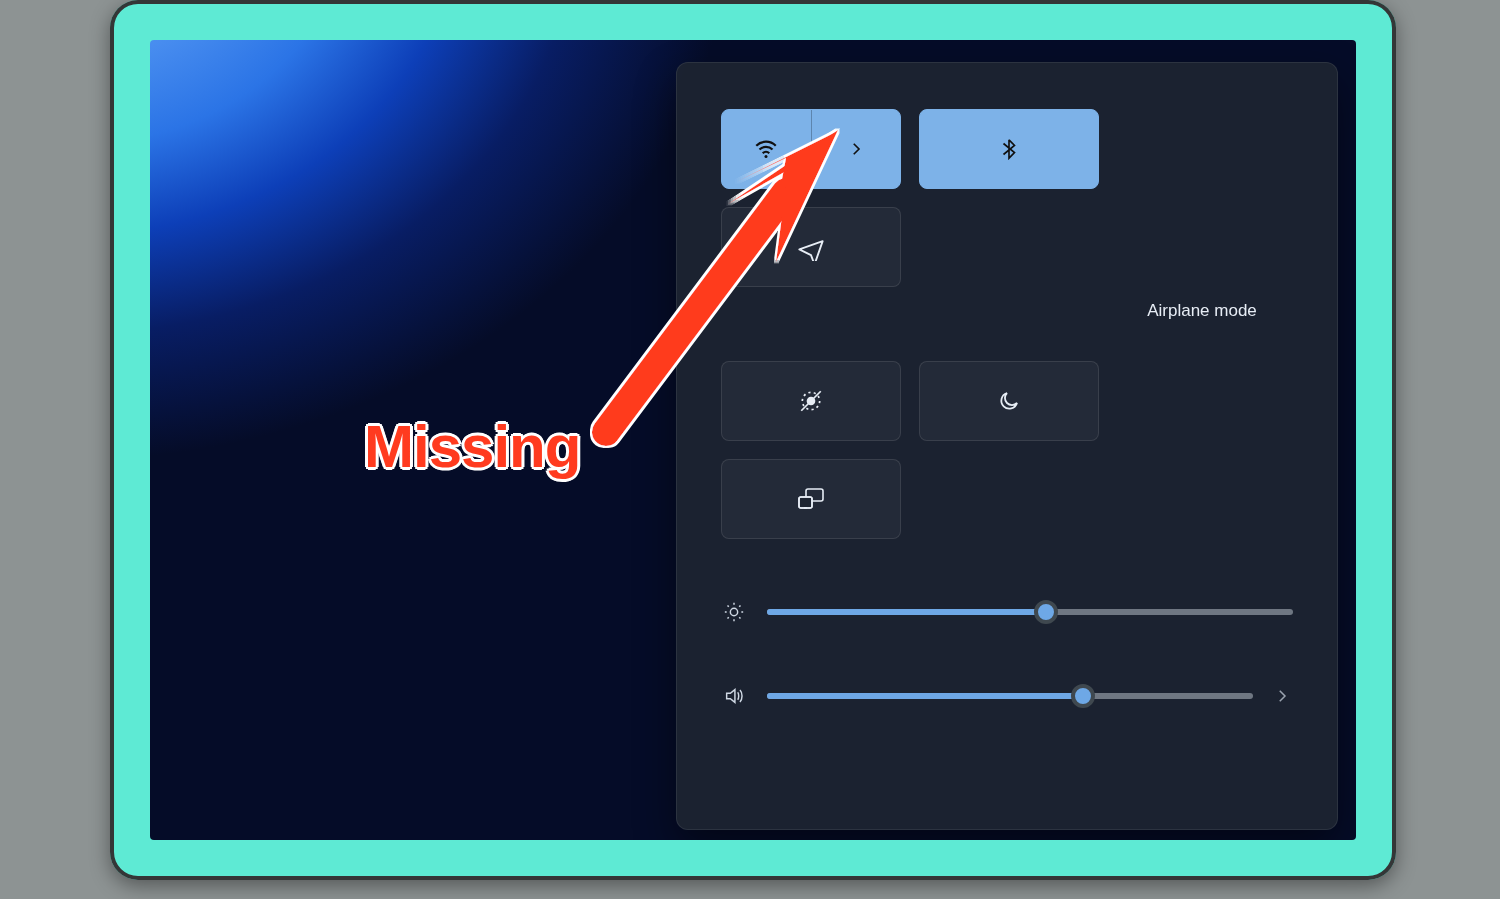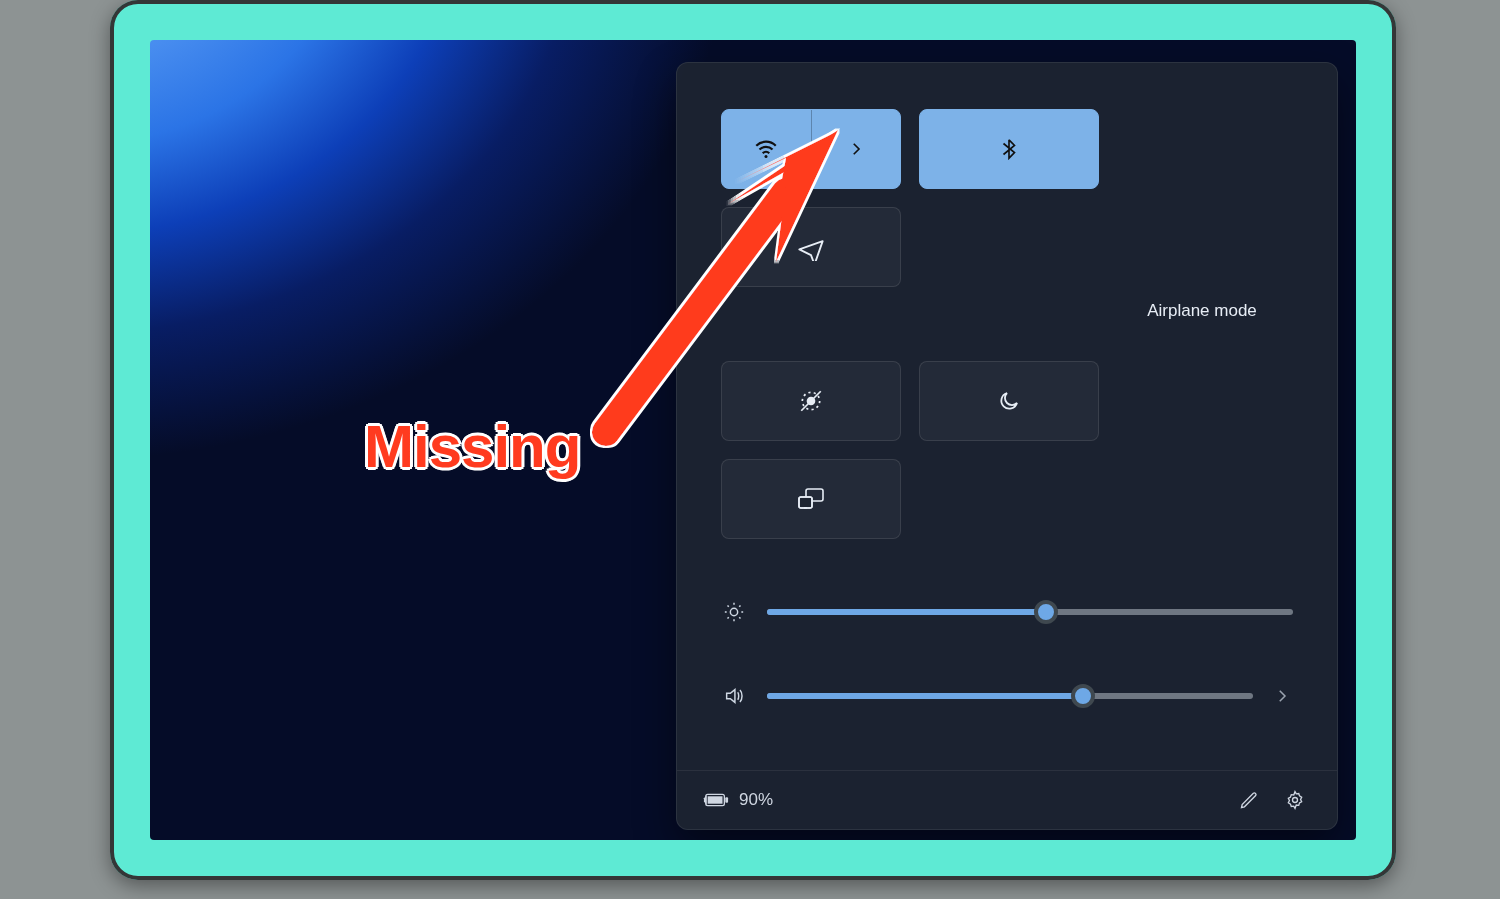--- a/index.html
+++ b/index.html
@@ -177,47 +177,20 @@
             <div class="thumb" style="left:65%"></div>
           </div>
           <span class="chev">
             <svg width="18" height="18" viewBox="0 0 24 24" fill="none" stroke="#9aa3af" stroke-width="2">
               <path d="M9 5l7 7-7 7"></path>
               </svg>
           </span>
         </div>
       </div>
 
-      <div class="bottom">
-        <span style="margin-right:10px">
-          <svg width="26" height="18" viewBox="0 0 28 16" fill="none" stroke="#cfd6e1" stroke-width="1.4">
-            <rect x="3" y="2" width="20" height="12" rx="2"></rect>
-              <rect x="24" y="5" width="3" height="6" rx="1" fill="#cfd6e1" stroke="none"></rect>
-            <rect x="5" y="4" width="16" height="8" fill="#cfd6e1" stroke="none"></rect>
-            <path d="M1 6l3-3v10l-3-3" fill="#cfd6e1" stroke="none"></path>
-            </svg>
-        </span>
-        <span>90%</span>
-        <span class="spacer"></span>
-        <span class="ibtn">
-          <span>
-            <svg width="20" height="20" viewBox="0 0 24 24" fill="none" stroke="#cfd6e1" stroke-width="1.6">
-              <path d="M3 21l3.5-.8L20 6.7a2 2 0 0 0-2.8-2.8L3.8 17.5 3 21z"></path>
-              </svg>
-          </span>
-        </span>
-        <span class="ibtn">
-          <span>
-            <svg width="20" height="20" viewBox="0 0 24 24" fill="none" stroke="#cfd6e1" stroke-width="1.6">
-              <circle cx="12" cy="12" r="3"></circle>
-              <path d="M12 2l1.5 2.6 3-0.4 0.9 2.9 2.6 1.5-1.3 2.7 1.3 2.7-2.6 1.5-0.9 2.9-3-0.4L12 22l-1.5-2.6-3 0.4-0.9-2.9L4 15.4l1.3-2.7L4 10l2.6-1.5 0.9-2.9 3 0.4L12 2z"></path>
-              </svg>
-          </span>
-        </span>
-      </div>
     </div>
 
     <div class="anno-text">Missing</div>
     <svg class="arrow-svg" viewBox="0 0 280 340">
       <defs>
         <filter id="wout" x="-20%" y="-20%" width="140%" height="140%">
           <feMorphology operator="dilate" radius="2" in="SourceAlpha" result="d"></feMorphology>
           <feFlood flood-color="#fff"></feFlood>
             <feComposite in2="d" operator="in" result="o"></feComposite>
           <feMerge>

